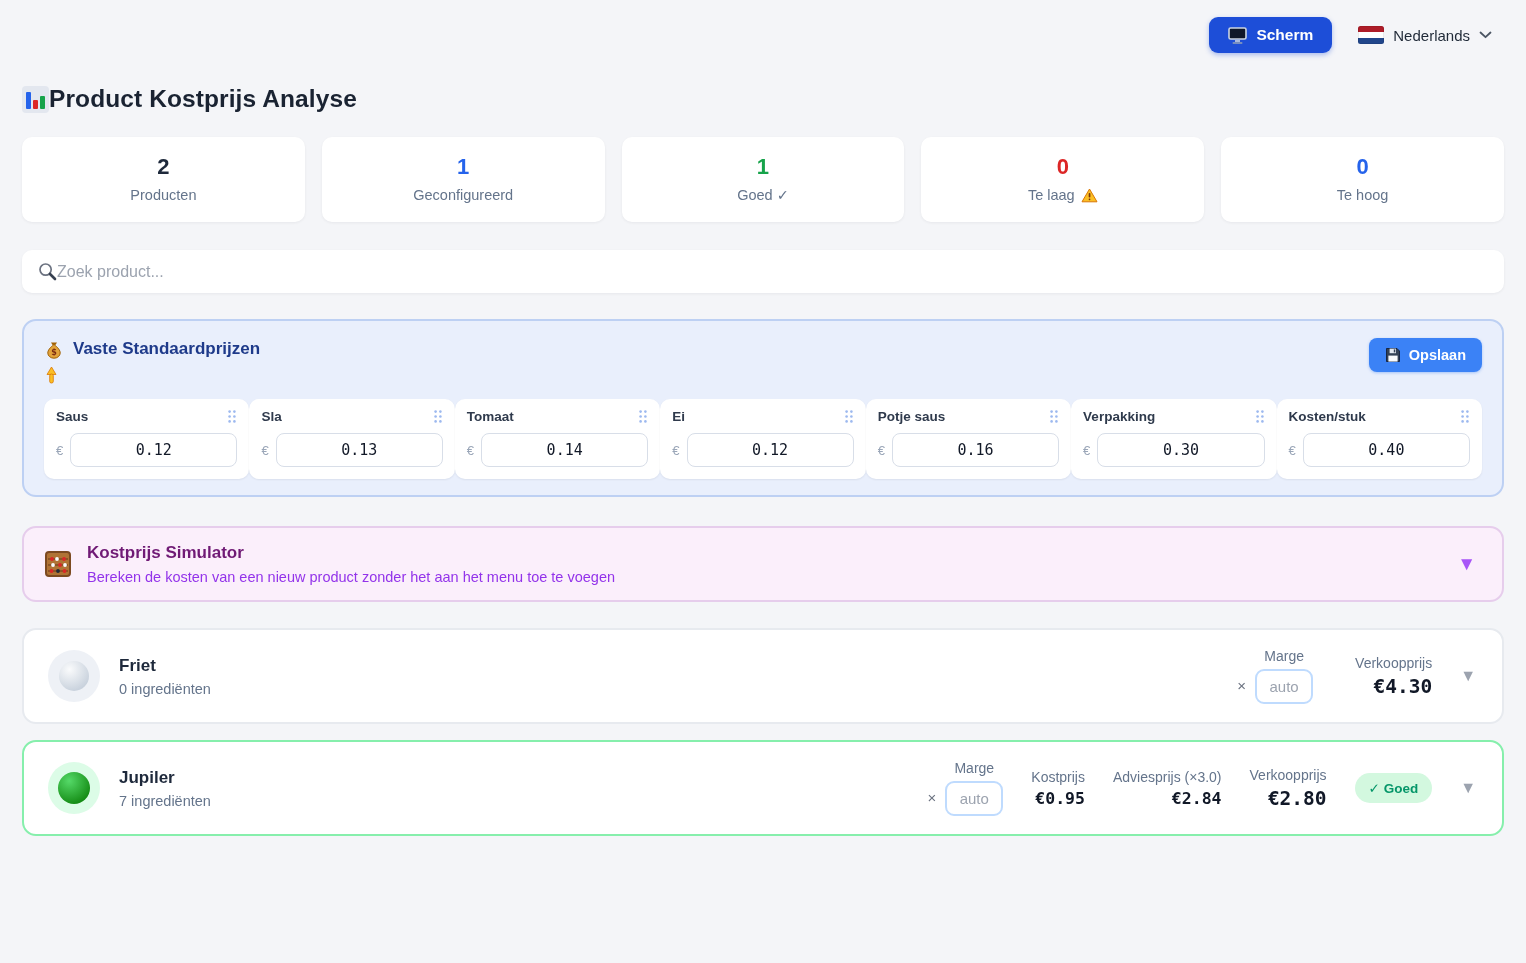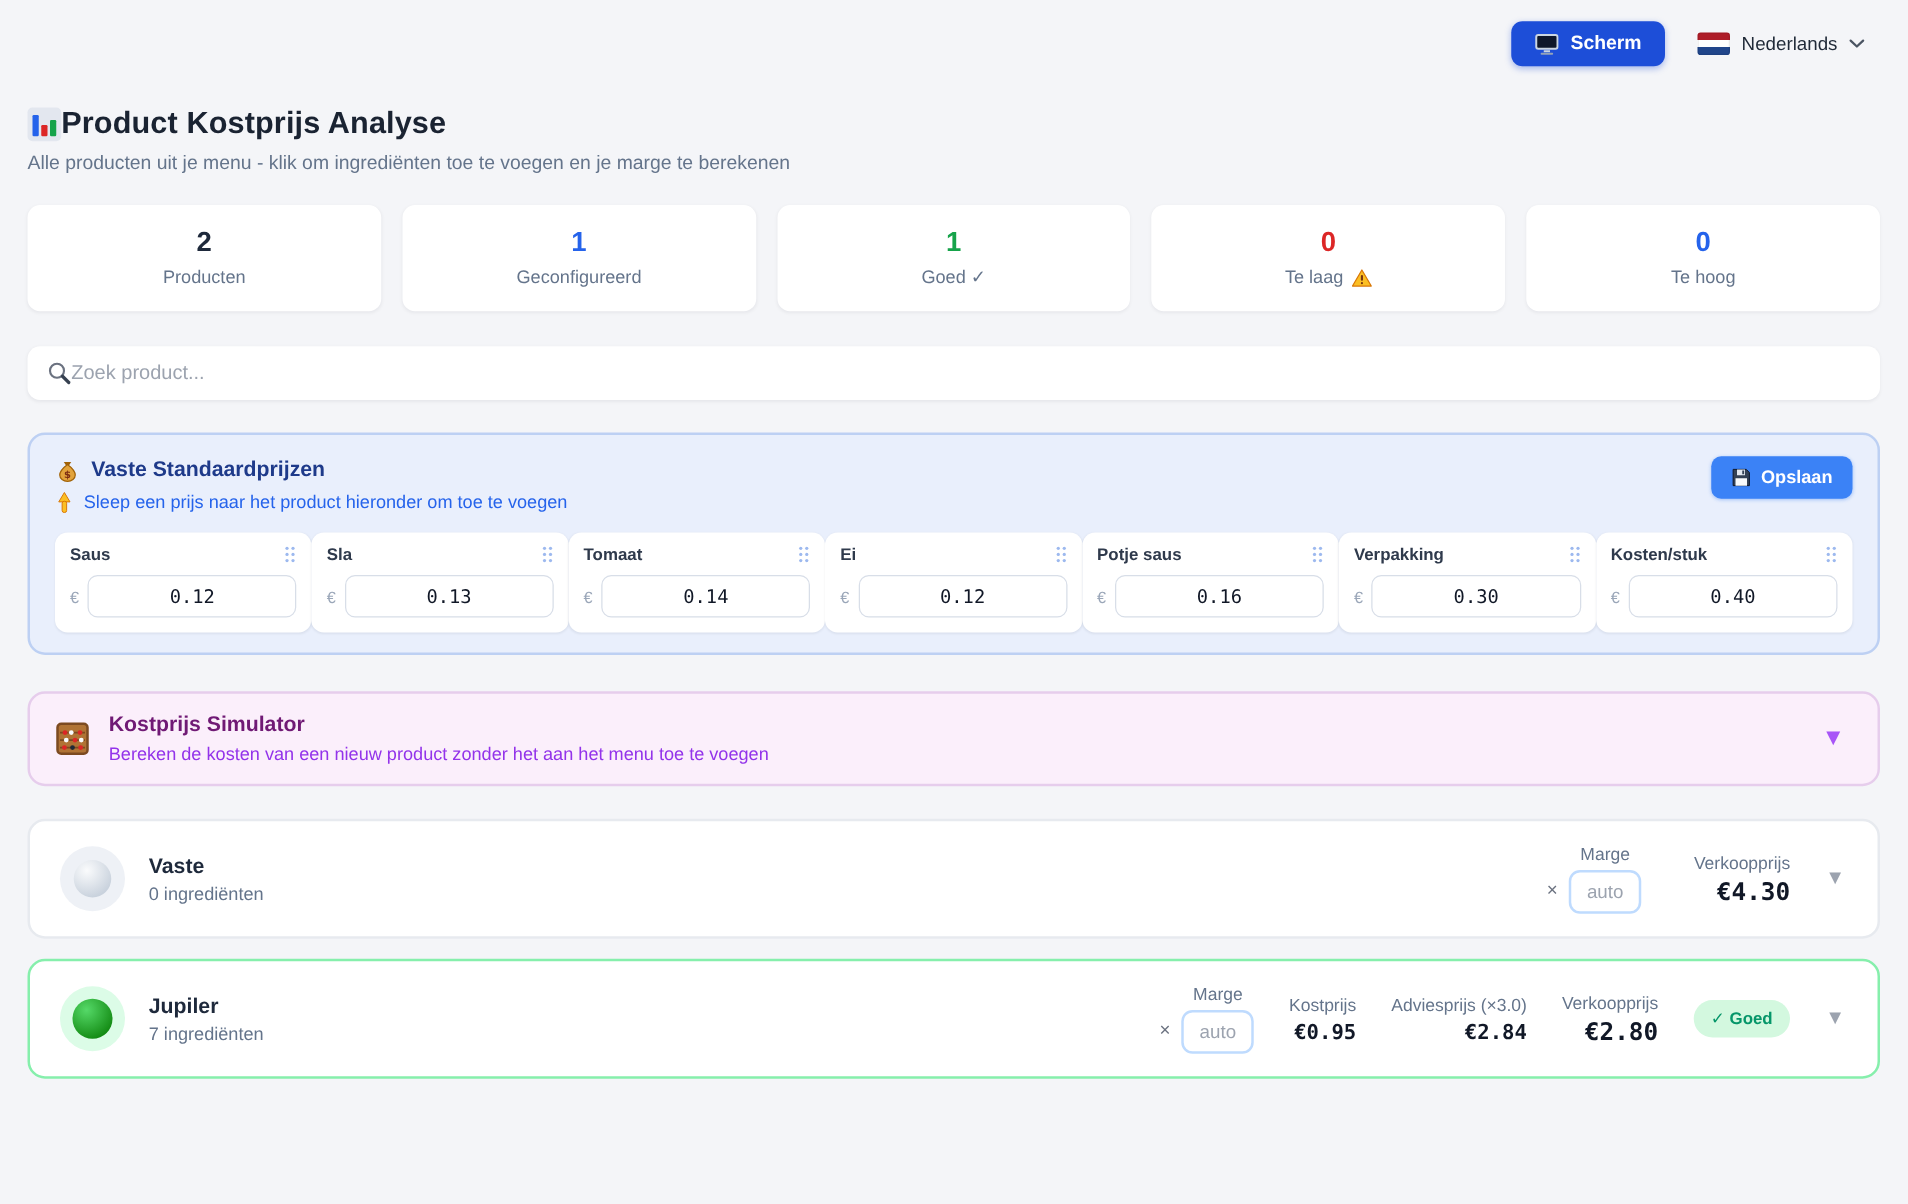--- a/index.html
+++ b/index.html
@@ -124,21 +124,20 @@
 
   <div class="page-header">
     <div class="page-title">
       <span class="ic-chart svgicon">
           <i></i>
           <i></i>
           <i></i>
         </span>
       <span>Product Kostprijs Analyse</span>
     </div>
-    <div class="page-sub">Alle producten uit je menu - klik om ingrediënten toe te voegen en je marge te berekenen</div>
   </div>
 
   <div class="stats">
     <div class="stat-card">
       <div class="stat-value" style="color: rgb(30, 41, 59);">2</div>
       <div class="stat-label">
           <span>Producten</span>
         </div>
     </div>
     <div class="stat-card">
@@ -189,21 +188,20 @@
             <path d="M10 6.5 C6 9.5 3.8 12.3 3.8 15 a6.2 5.2 0 0 0 12.4 0 c0-2.7-2.2-5.5-6.2-8.5 z" fill="#e2a33c" stroke="#a16207" stroke-width="1"></path>
             <text x="10" y="17.3" text-anchor="middle" font-size="8" font-weight="bold" fill="#7c2d12" font-family="DejaVu Sans, sans-serif">$</text>
           </svg>
           <span>Vaste Standaardprijzen</span>
         </div>
         <div class="pp-sub">
           <svg class="svgicon" width="15" height="18" viewBox="0 0 15 18">
             <path d="M7.5 1 L12 8.5 L3 8.5 Z" fill="#fbbf24" stroke="#d97706" stroke-width="0.8"></path>
             <rect x="5.7" y="8" width="3.6" height="9" rx="1.6" fill="#fbbf24" stroke="#d97706" stroke-width="0.8"></rect>
           </svg>
-          <span>Sleep een prijs naar het product hieronder om toe te voegen</span>
         </div>
       </div>
       <button class="btn-save">
         <svg class="svgicon" width="16" height="16" viewBox="0 0 16 16">
           <path d="M1.5 1.5 h10.5 l2.5 2.5 v10.5 h-13 z" fill="#334155" stroke="#0f172a" stroke-width="0.8"></path>
           <rect x="4.6" y="1.6" width="6.4" height="4.6" fill="#e2e8f0"></rect>
           <rect x="8.8" y="2.4" width="1.5" height="3" fill="#334155"></rect>
           <rect x="3.4" y="8.6" width="9.2" height="6" fill="#f8fafc"></rect>
         </svg>
         <span>Opslaan</span>
@@ -362,21 +360,21 @@
       <div class="sim-sub">Bereken de kosten van een nieuw product zonder het aan het menu toe te voegen</div>
     </div>
     <span class="sim-caret">▼</span>
   </div>
 
   <div class="product">
     <div class="avatar">
       <span class="ball-grey"></span>
     </div>
     <div>
-      <div class="p-name">Vaste</div>
+      <div class="p-name">Friet</div>
       <div class="p-ing">0 ingrediënten</div>
     </div>
     <div class="p-right">
       <div class="marge-wrap">
         <span class="mult">×</span>
         <div class="marge-group">
           <div class="m-label">Marge</div>
           <input class="marge-input" type="text" placeholder="auto" style="">
         </div>
       </div>

